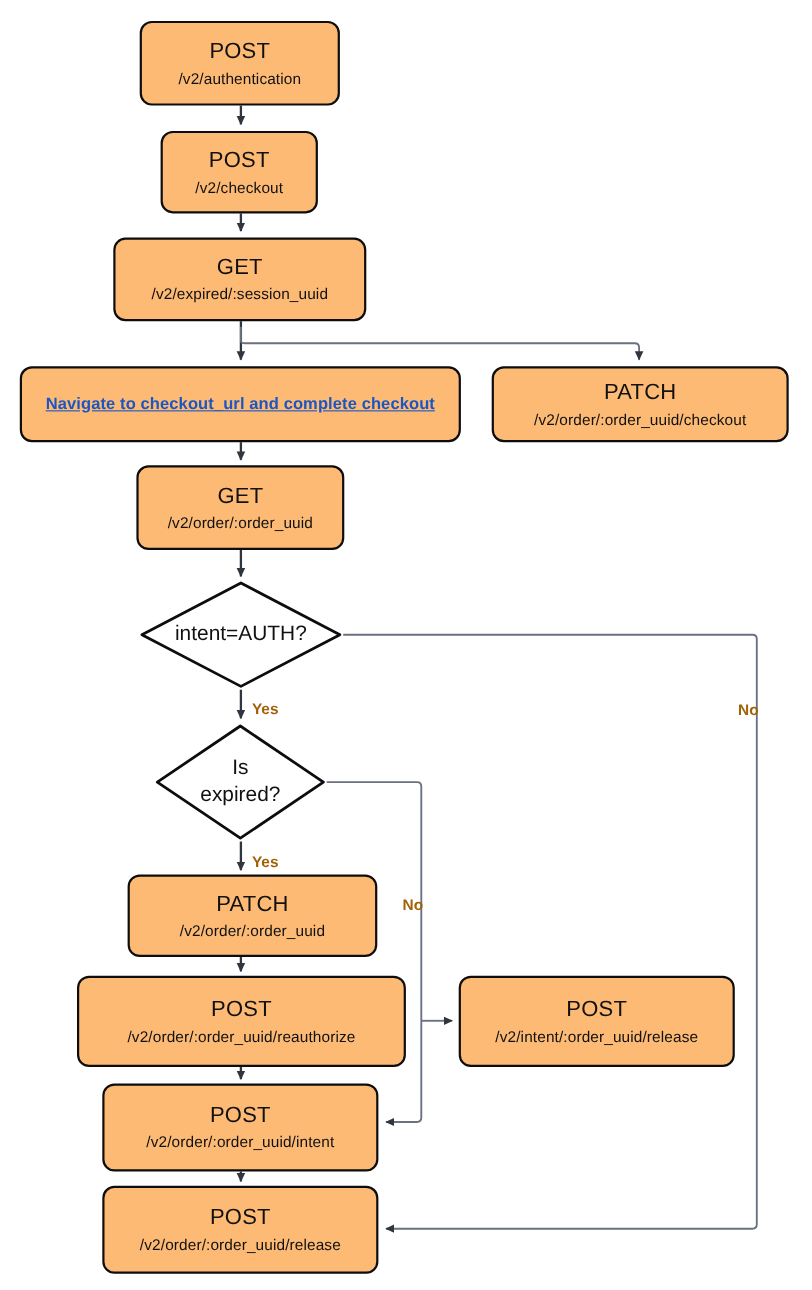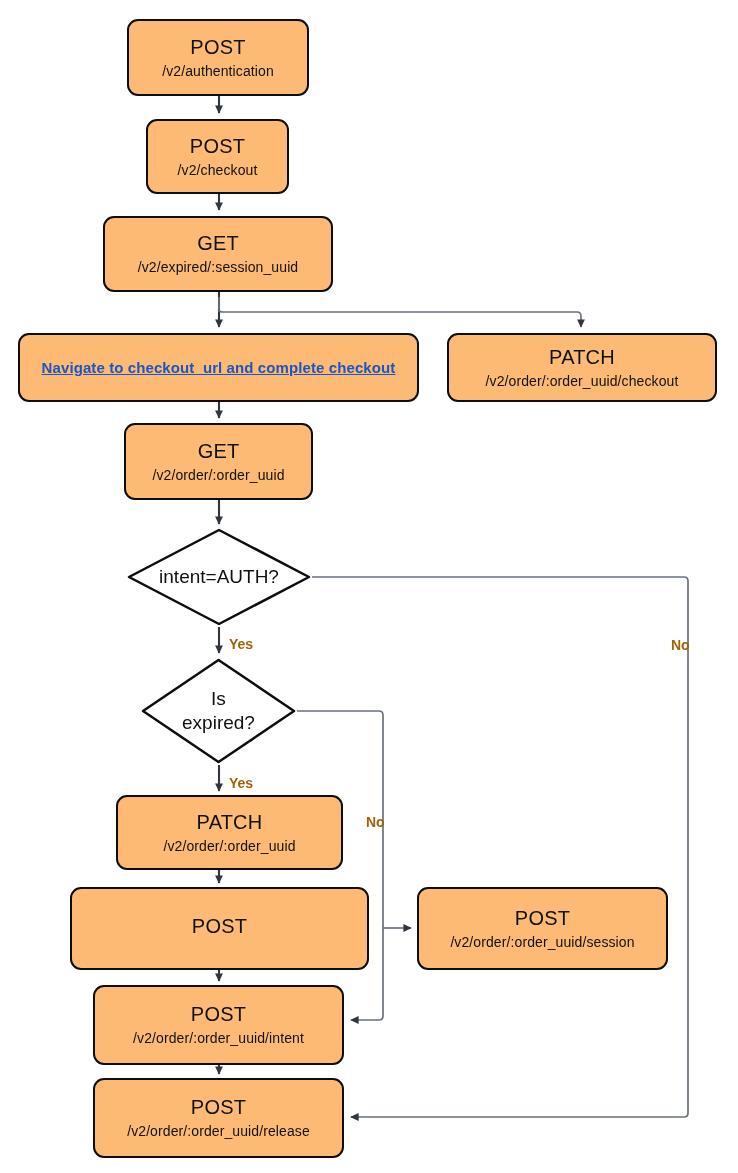--- a/index.html
+++ b/index.html
@@ -181,25 +181,26 @@
     </div>
   </div>
 
   <div class="node" style="left:116px; top:795px; width:227px; height:75px;">
     <div class="verb">PATCH</div>
     <div class="path">/v2/order/:order_uuid</div>
   </div>
 
   <div class="node" style="left:70px; top:887px; width:299px; height:83px;">
     <div class="verb">POST</div>
+    <div class="path">/v2/order/:order_uuid/reauthorize</div>
   </div>
 
   <div class="node" style="left:417px; top:887px; width:251px; height:83px;">
     <div class="verb">POST</div>
-    <div class="path">/v2/order/:order_uuid/session</div>
+    <div class="path">/v2/intent/:order_uuid/release</div>
   </div>
 
   <div class="node" style="left:93px; top:985px; width:251px; height:80px;">
     <div class="verb">POST</div>
     <div class="path">/v2/order/:order_uuid/intent</div>
   </div>
 
   <div class="node" style="left:93px; top:1078px; width:251px; height:80px;">
     <div class="verb">POST</div>
     <div class="path">/v2/order/:order_uuid/release</div>

